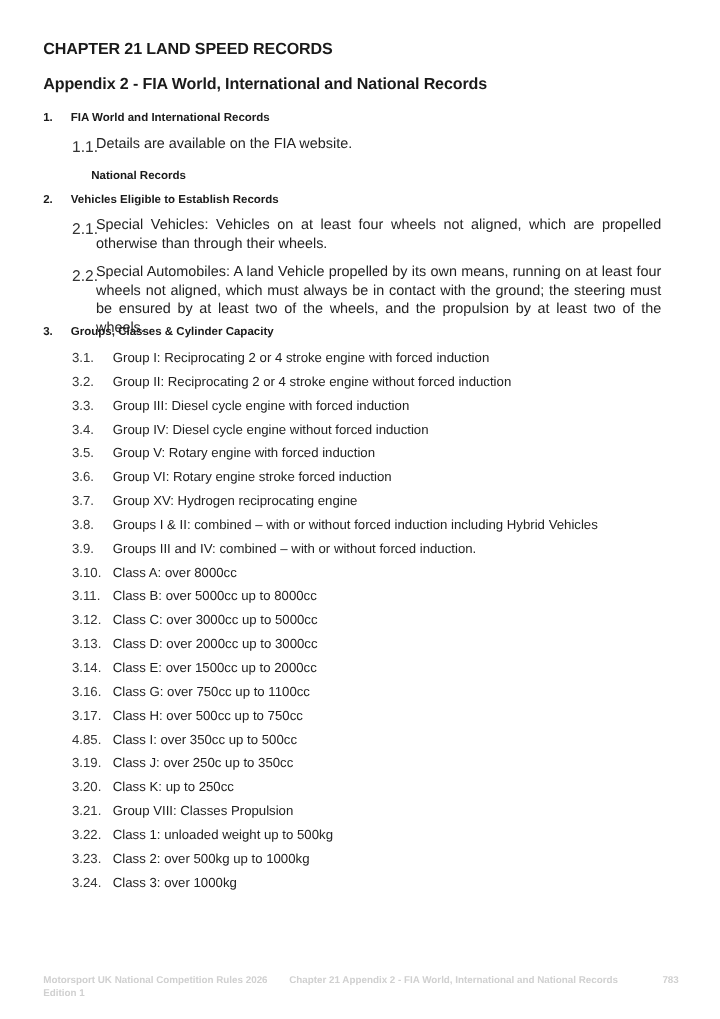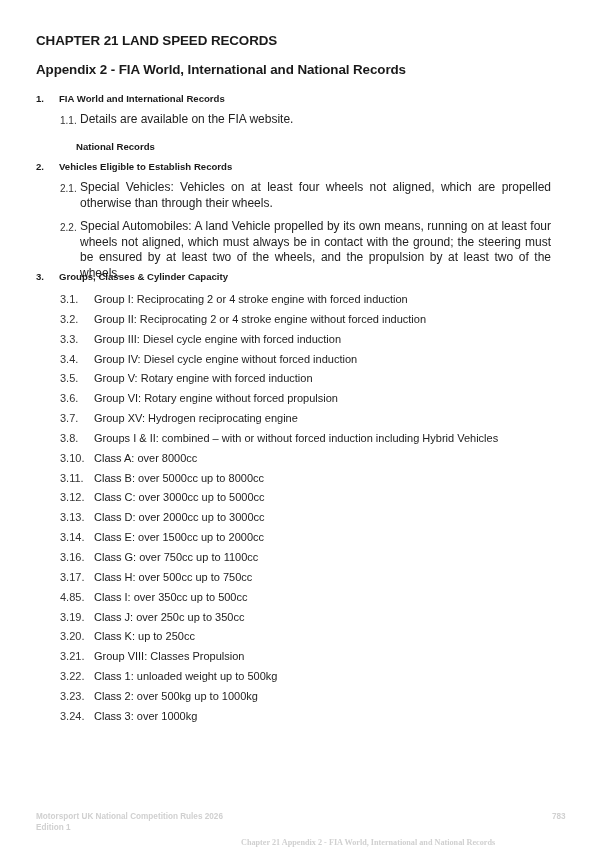--- a/index.html
+++ b/index.html
@@ -4,21 +4,21 @@
 <style>
   html, body { margin: 0; padding: 0; background: #ffffff; }
   body { width: 600px; height: 849px; position: relative; overflow: hidden;
          font-family: "Liberation Sans", sans-serif; color: #1a1a1a; }
   .abs { position: absolute; }
   .chapter-title { left: 36px; top: 33px; font-size: 13.4px; font-weight: bold; letter-spacing: -0.1px; }
   .appendix-title { left: 36px; top: 62px; font-size: 13.4px; font-weight: bold; letter-spacing: -0.1px; }
   .sec-num { left: 36px; font-size: 9.6px; font-weight: bold; }
   .sec-title { left: 59px; font-size: 9.6px; font-weight: bold; }
   .plain-head { left: 36px; font-size: 9.6px; font-weight: bold; padding-left: 40px; }
-  .sub-num { left: 60px; font-size: 10px; color: #333; }
+  .sub-num { left: 60px; font-size: 13px; color: #333; }
   .sub-text { left: 80px; font-size: 12px; color: #222; line-height: 15.5px; }
   .justify { text-align: justify; width: 471px; }
   .b { font-weight: normal; color: #1a1a1a; }
   .footer { font-size: 8.2px; color: #d0d0d0; font-weight: bold; line-height: 11px; }
   .list { position: absolute; left: 0; top: 293px; width: 600px; }
   .row { position: relative; height: 19.85px; font-size: 11px; }
   .row .n { position: absolute; left: 60px; top: 0; color: #333; }
   .row .t { position: absolute; left: 94px; top: 0; color: #222; white-space: pre; }
 </style>
 </head>
@@ -60,29 +60,33 @@
     <div class="row">
       <span class="n">3.4.</span>
       <span class="t"><span class="b">Group IV:</span><span> Diesel cycle engine without forced induction</span></span>
     </div>
     <div class="row">
       <span class="n">3.5.</span>
       <span class="t"><span class="b">Group V:</span><span> Rotary engine with forced induction</span></span>
     </div>
     <div class="row">
       <span class="n">3.6.</span>
-      <span class="t"><span class="b">Group VI:</span><span> Rotary engine without forced propulsion</span></span>
+      <span class="t"><span class="b">Group VI:</span><span> Rotary engine stroke forced induction</span></span>
     </div>
     <div class="row">
       <span class="n">3.7.</span>
       <span class="t"><span class="b">Group XV:</span><span> Hydrogen reciprocating engine</span></span>
     </div>
     <div class="row">
       <span class="n">3.8.</span>
       <span class="t"><span class="b">Groups I &amp; II:</span><span> combined – with or without forced induction including Hybrid Vehicles</span></span>
+    </div>
+    <div class="row">
+      <span class="n">3.9.</span>
+      <span class="t"><span class="b">Groups III and IV:</span><span> combined – with or without forced induction.</span></span>
     </div>
     <div class="row">
       <span class="n">3.10.</span>
       <span class="t"><span class="b">Class A:</span><span> over 8000cc</span></span>
     </div>
     <div class="row">
       <span class="n">3.11.</span>
       <span class="t"><span class="b">Class B:</span><span> over 5000cc up to 8000cc</span></span>
     </div>
     <div class="row">
@@ -132,14 +136,14 @@
     <div class="row">
       <span class="n">3.24.</span>
       <span class="t"><span class="b">Class 3:</span><span> over 1000kg</span></span>
     </div>
   </div>
 
 <div class="abs footer" style="left:36px; top:811px;">
   <div>Motorsport UK National Competition Rules 2026</div>
   <div>Edition 1</div>
 </div>
-<div class="abs footer" style="left:241px; top:837px;font-family:Liberation Serif, serif;">Chapter 21 Appendix 2 - FIA World, International and National Records</div>
+<div class="abs footer" style="left:241px; top:811px;">Chapter 21 Appendix 2 - FIA World, International and National Records</div>
 <div class="abs footer" style="left:552px; top:811px;">783</div>
 
 </body></html>

